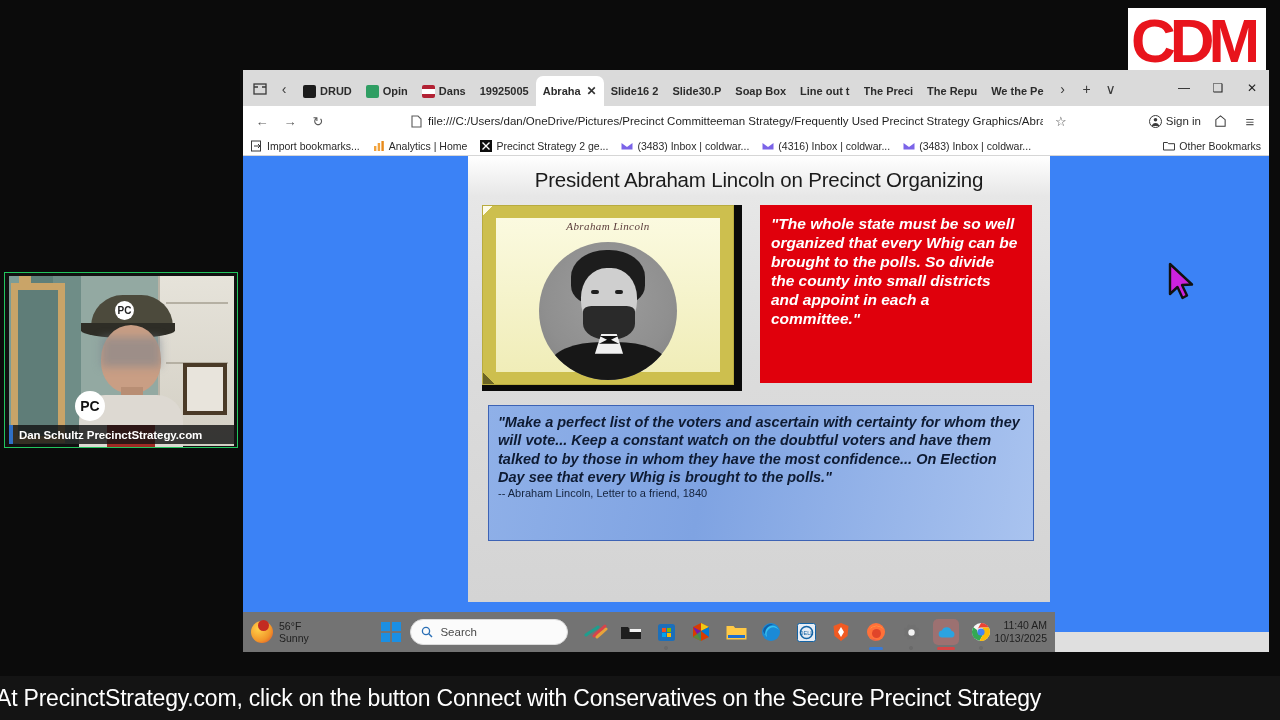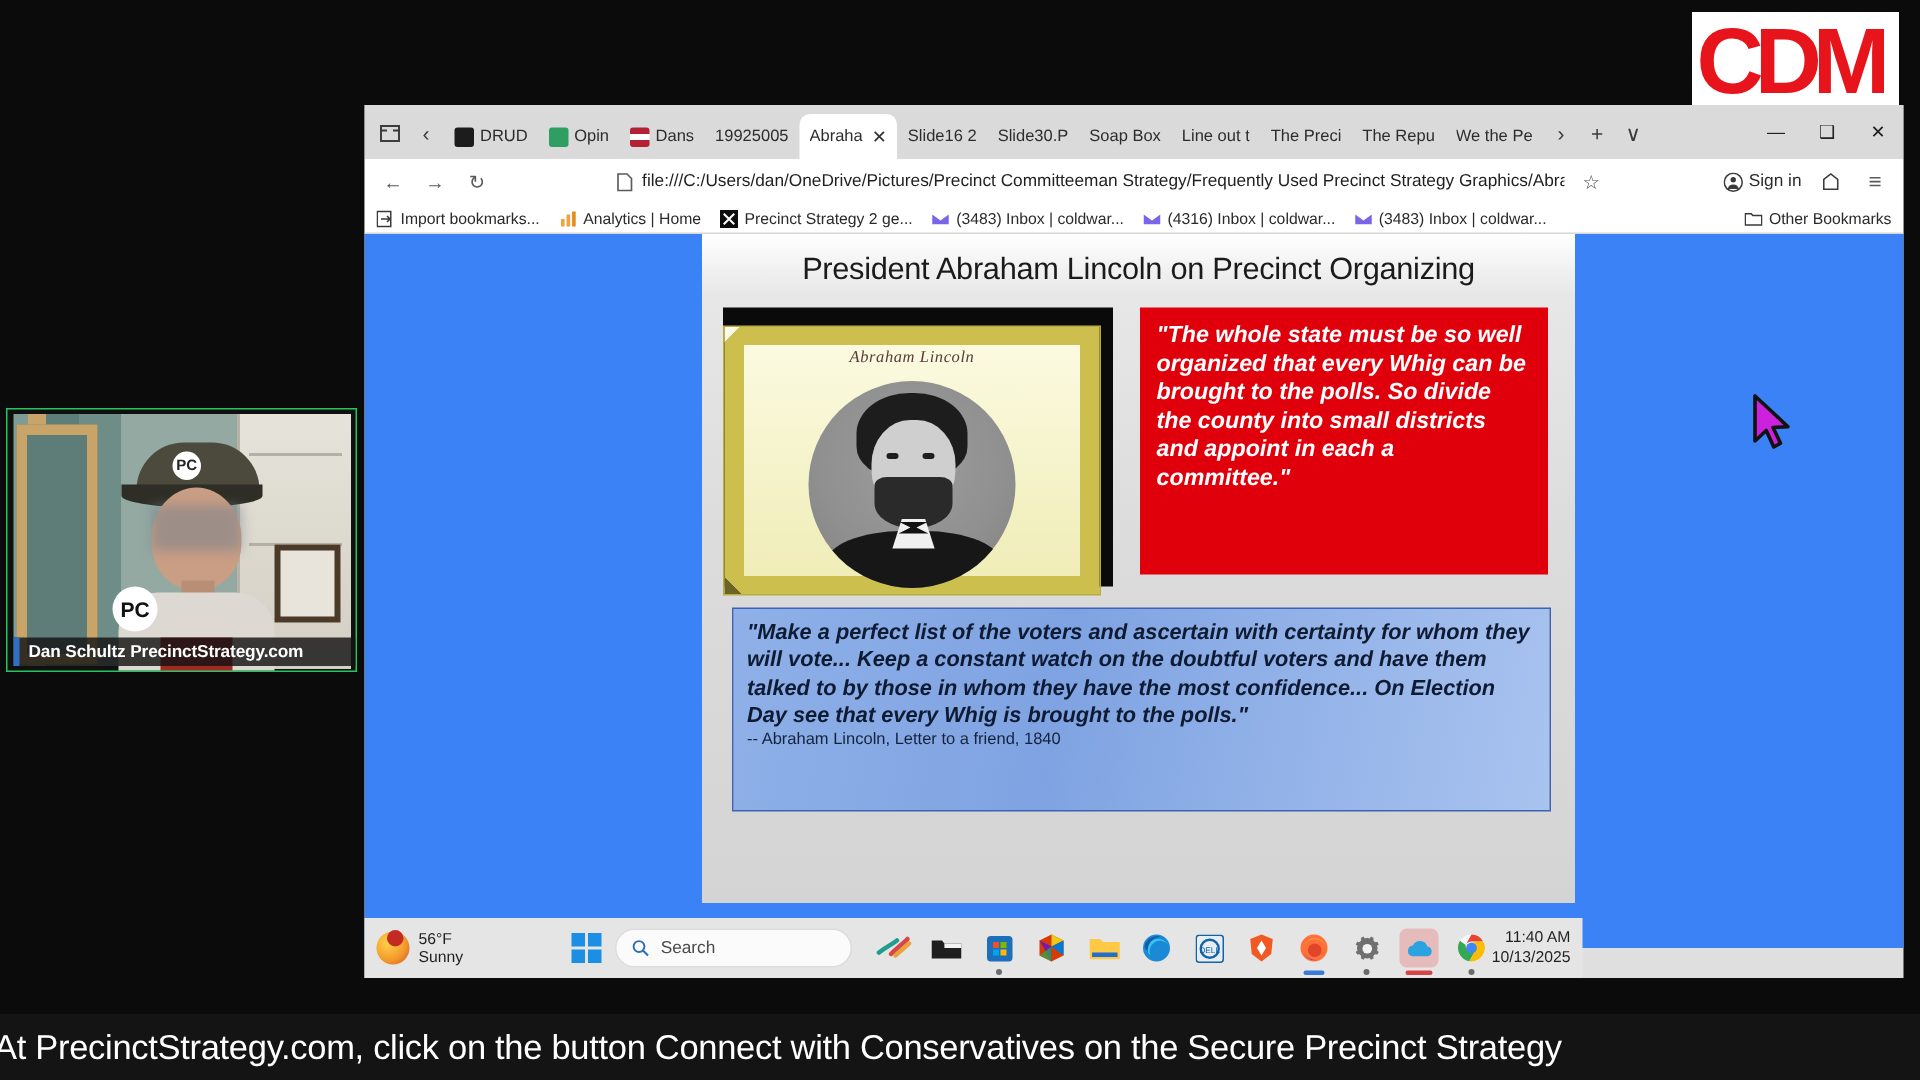--- a/index.html
+++ b/index.html
@@ -109,20 +109,21 @@
     margin-bottom: 2px;
   }
   .tab-tools svg { display:block; }
   .tablist { display: flex; align-items: flex-end; flex: 1; min-width: 0; }
   .tab {
     height: 30px; display: flex; align-items: center; gap: 4px;
     padding: 0 7px; font-size: 11px; color: #2c2c2c;
     background: transparent; border-radius: 7px 7px 0 0;
     max-width: 68px; min-width: 40px; overflow: hidden; white-space: nowrap;
     flex: 0 0 auto;
+    font-weight: bold;
   }
   .tab .fav { width: 13px; height: 13px; flex: 0 0 13px; border-radius: 2px; }
   .tab .tlabel { overflow: hidden; text-overflow: clip; white-space: nowrap; }
   .tab.active { background: #fff; }
   .tab .close { margin-left: 2px; font-size: 12px; color: #333; }
   .strip-btn {
     width: 24px; height: 30px; display:flex; align-items:center; justify-content:center;
     font-size: 14px; color: #3a3a3a; margin-bottom: 2px; flex: 0 0 auto;
   }
   .winctl { display:flex; align-items:center; margin-left:auto; margin-bottom: 4px; }
@@ -166,21 +167,21 @@
     text-align: center; font-size: 20.5px; color: #1b1b1b; line-height: 1.45;
     padding: 9px 44px 0 44px; letter-spacing: -.2px;
   }
 
   .row { display: flex; gap: 18px; padding: 10px 18px 0 14px; }
   .frame {
     width: 260px; height: 186px; position: relative;
     background: #0a0a0a; padding: 0;
   }
   .frame-inner {
-    position: absolute; left: 0; top: 12px; width: 252px; height: 180px;
+    position: absolute; left: 0; top: 0; width: 252px; height: 180px;
     background:
       linear-gradient(135deg,#fdfbe8 0 7px, transparent 7px),
       linear-gradient(45deg,#6b6426 0 8px, transparent 8px),
       linear-gradient(#cdbf4e,#cdbf4e);
     border: 1px solid #b8ab3f;
   }
   .mat {
     position: absolute; left: 13px; top: 12px; right: 13px; bottom: 12px;
     background: linear-gradient(180deg,#fbfae0,#f0edb8);
   }
@@ -239,21 +240,21 @@
   .bluebox .attrib {
     font-style: normal; font-weight: normal; color: #14233d; font-size: 11px; margin-top: 1px;
   }
 
   
   .cursor { position: absolute; left: 1166px; top: 262px; }
 
   
   .taskbar {
     position: absolute; left: 243px; top: 612px; width: 812px; height: 40px;
-    background: #e5e5e5; display: flex; align-items: center; padding: 0 8px;
+    background: #737373; display: flex; align-items: center; padding: 0 8px;
   }
   .weather { display:flex; align-items:center; gap:6px; width:170px; }
   .weather .sun {
     width: 22px; height: 22px; border-radius: 50%;
     background: radial-gradient(circle at 35% 35%, #ffd24a, #f2962a 60%, #d9452a 100%);
     position: relative;
   }
   .weather .sun:after {
     content:""; position:absolute; left:7px; top:-1px; width:11px; height:11px;
     border-radius:50%; background:#c32b22;

